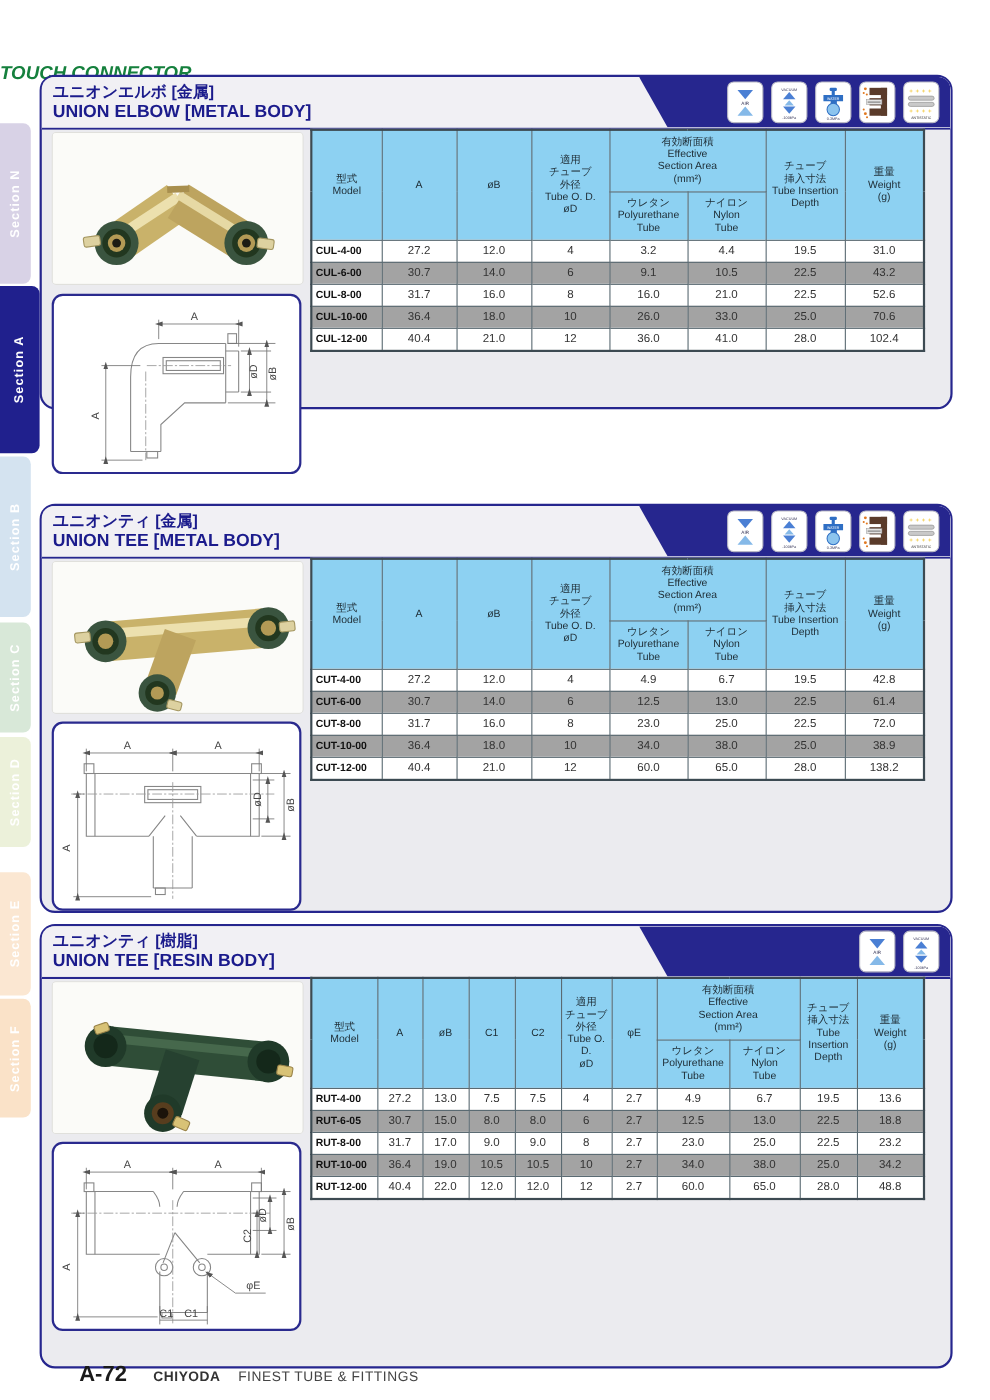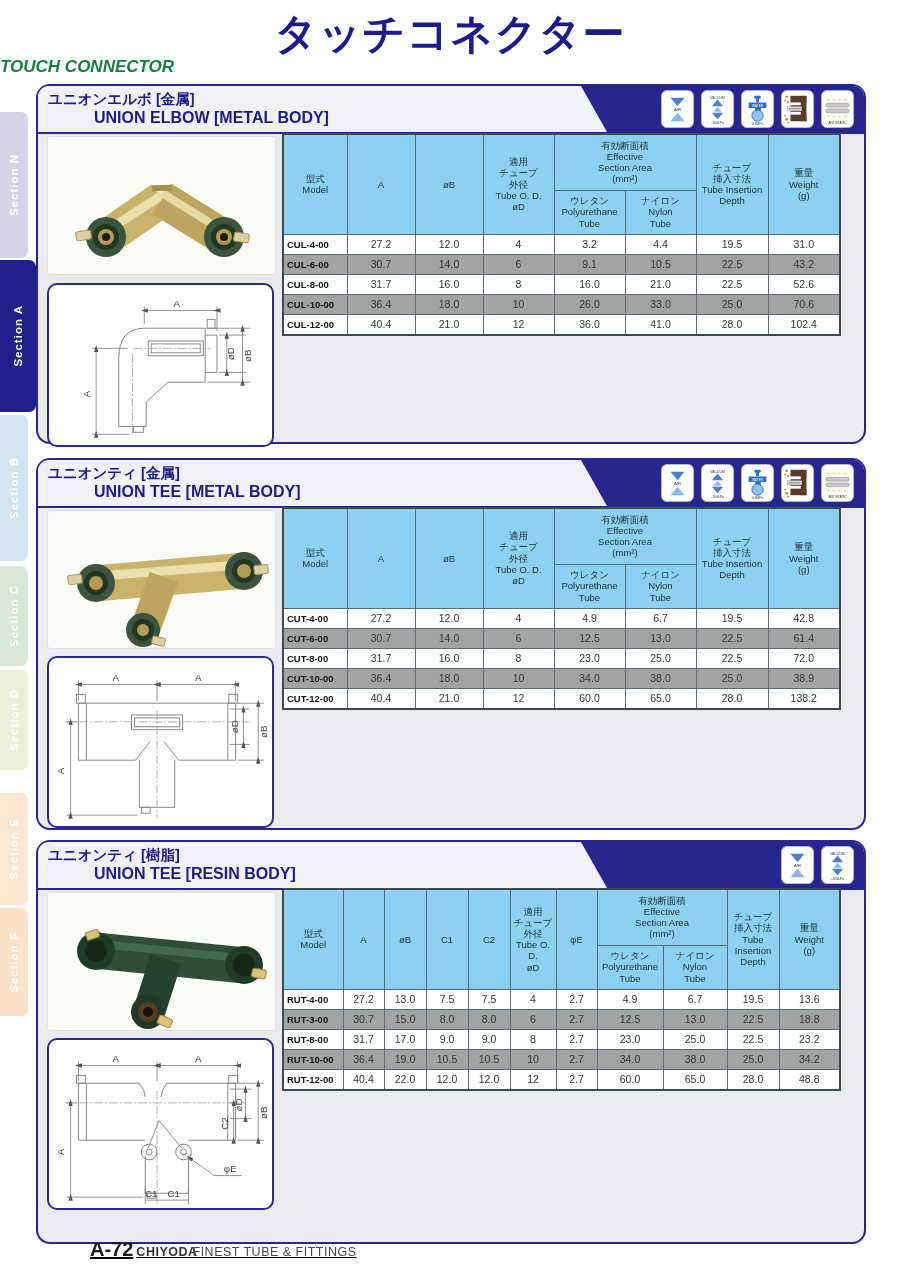--- a/index.html
+++ b/index.html
@@ -21,29 +21,29 @@
 
   
   .page-title{position:absolute;top:6px;left:0;right:0;text-align:center;
               font-size:42px;font-weight:bold;color:#1b1b8c;letter-spacing:1px;}
   .page-subtitle{position:absolute;top:57px;left:0;right:0;text-align:left;
                  font-size:17px;font-weight:bold;font-style:italic;color:#15803d;}
 
   
   .card{position:absolute;left:36px;width:830px;background:#ebebef;
         border:2px solid #26268e;border-radius:14px;box-sizing:border-box;}
-  #card1{top:84px;height:360px;}
+  #card1{top:68px;height:304px;}
   #card2{top:458px;height:372px;}
   #card3{top:840px;height:404px;}
 
   .card-head{position:absolute;top:0;left:0;right:0;height:46px;
              border-bottom:2px solid #26268e;border-radius:11px 11px 0 0;
              background:#f1f0f4;overflow:hidden;}
   .head-jp{position:absolute;left:10px;top:4px;font-size:14.5px;font-weight:bold;color:#1b1b8c;}
-  .head-en{position:absolute;left:10px;top:23px;font-size:16px;font-weight:bold;color:#1b1b8c;margin-left:46px;}
+  .head-en{position:absolute;left:10px;top:23px;font-size:16px;font-weight:bold;color:#1b1b8c;}
   .navybar{position:absolute;top:0;right:0;width:283px;height:46px;background:#26268e;
            clip-path:polygon(0 0,100% 0,100% 100%,26px 100%);
            display:flex;align-items:center;justify-content:flex-end;gap:7px;
            padding-right:10px;box-sizing:border-box;}
   .icon-tile{width:33px;height:38px;background:#fff;border-radius:6px;border:1px solid #b9b9c6;
              box-sizing:border-box;overflow:hidden;flex:0 0 auto;}
   .icon-tile svg{display:block;width:100%;height:100%;}
 
   .photo{position:absolute;left:9px;top:50px;width:227px;height:137px;background:#fbfbf8;
          border:1px solid #e0e0dc;border-radius:4px;overflow:hidden;}
@@ -65,21 +65,21 @@
   .spec td.model{text-align:left;padding-left:3px;font-weight:bold;font-size:9.5px;color:#101010;}
   .spec tr.hl td{background:#a3a3a3;}
 
   
   .ln{stroke:#868686;stroke-width:1;fill:none;}
   .cl{stroke:#9a9a9a;stroke-width:0.8;fill:none;stroke-dasharray:9 2 2 2;}
   .dim{stroke:#777;stroke-width:0.8;fill:none;}
   .dtx{font-size:10px;fill:#444;font-family:"Liberation Sans",sans-serif;}
 
   
-  .footer{position:absolute;top:1238px;left:90px;display:flex;align-items:baseline;gap:3px;text-decoration:underline;}
+  .footer{position:absolute;top:1238px;left:72px;display:flex;align-items:baseline;gap:24px;}
   .page-no{font-size:20px;font-weight:bold;color:#1a1a1a;}
   .brand{font-size:12.5px;font-weight:bold;color:#333;letter-spacing:0.5px;}
   .tagline{font-size:12.5px;color:#444;letter-spacing:0.5px;margin-left:-8px;}
   .itx{font-family:"Liberation Sans",sans-serif;}
 </style>
 </head>
 <body>
 
 <div id="page">
 
@@ -98,21 +98,20 @@
   <div class="side-tab tab-d">
       <span>Section D</span>
     </div>
   <div class="side-tab tab-e">
       <span>Section E</span>
     </div>
   <div class="side-tab tab-f">
       <span>Section F</span>
     </div>
 
-  <div class="page-title">タッチコネクター</div>
   <div class="page-subtitle">TOUCH CONNECTOR</div>
 
   <section class="card" id="card1">
     <div class="card-head">
       <div class="head-jp">ユニオンエルボ [金属]</div>
       <div class="head-en">UNION ELBOW [METAL BODY]</div>
       <div class="navybar">
         <div class="icon-tile">
           <svg viewBox="0 0 33 38">
               <path d="M9,7 h15 l-7.5,9 z" fill="#4a7fd4"></path>
@@ -716,21 +715,21 @@
             <td>7.5</td>
             <td>7.5</td>
             <td>4</td>
             <td>2.7</td>
             <td>4.9</td>
             <td>6.7</td>
             <td>19.5</td>
             <td>13.6</td>
           </tr>
         <tr class="hl">
-            <td class="model">RUT-3-00</td>
+            <td class="model">RUT-6-05</td>
             <td>30.7</td>
             <td>15.0</td>
             <td>8.0</td>
             <td>8.0</td>
             <td>6</td>
             <td>2.7</td>
             <td>12.5</td>
             <td>13.0</td>
             <td>22.5</td>
             <td>18.8</td>

